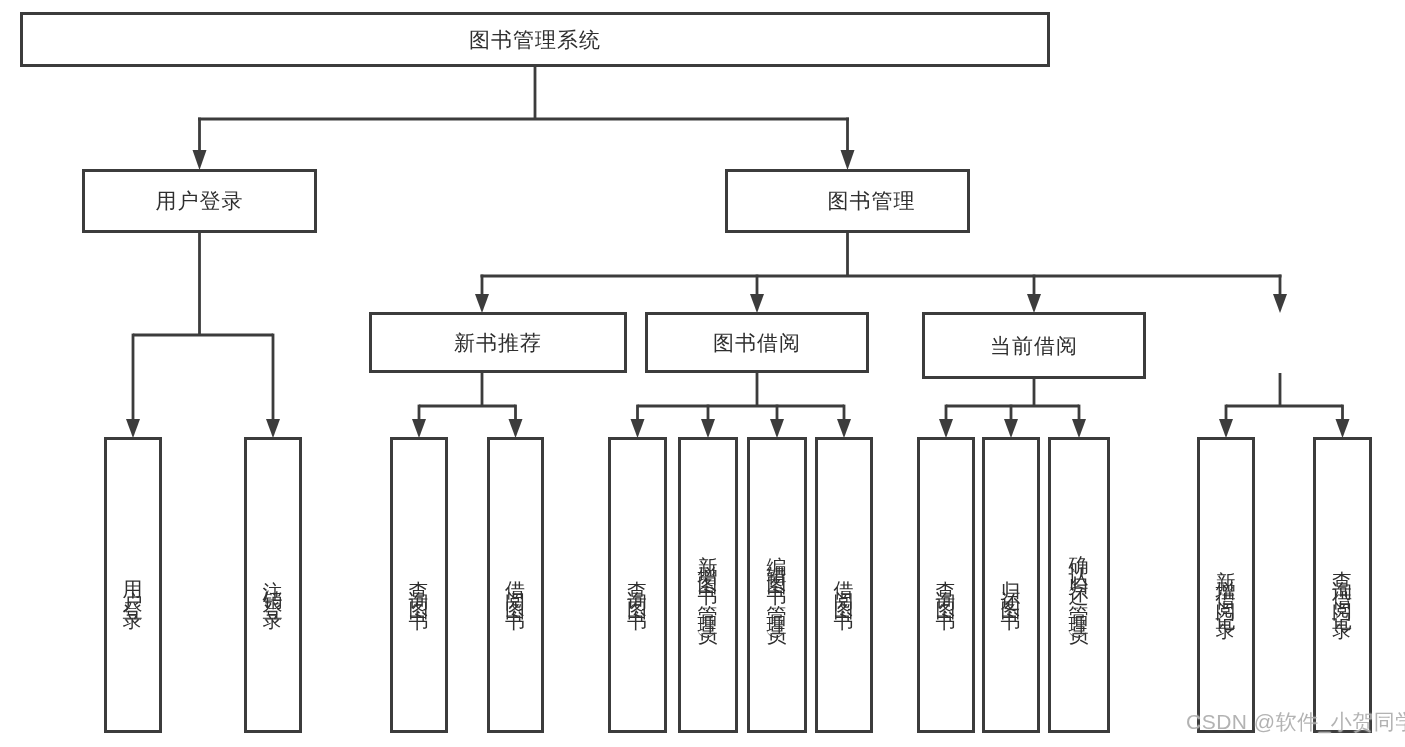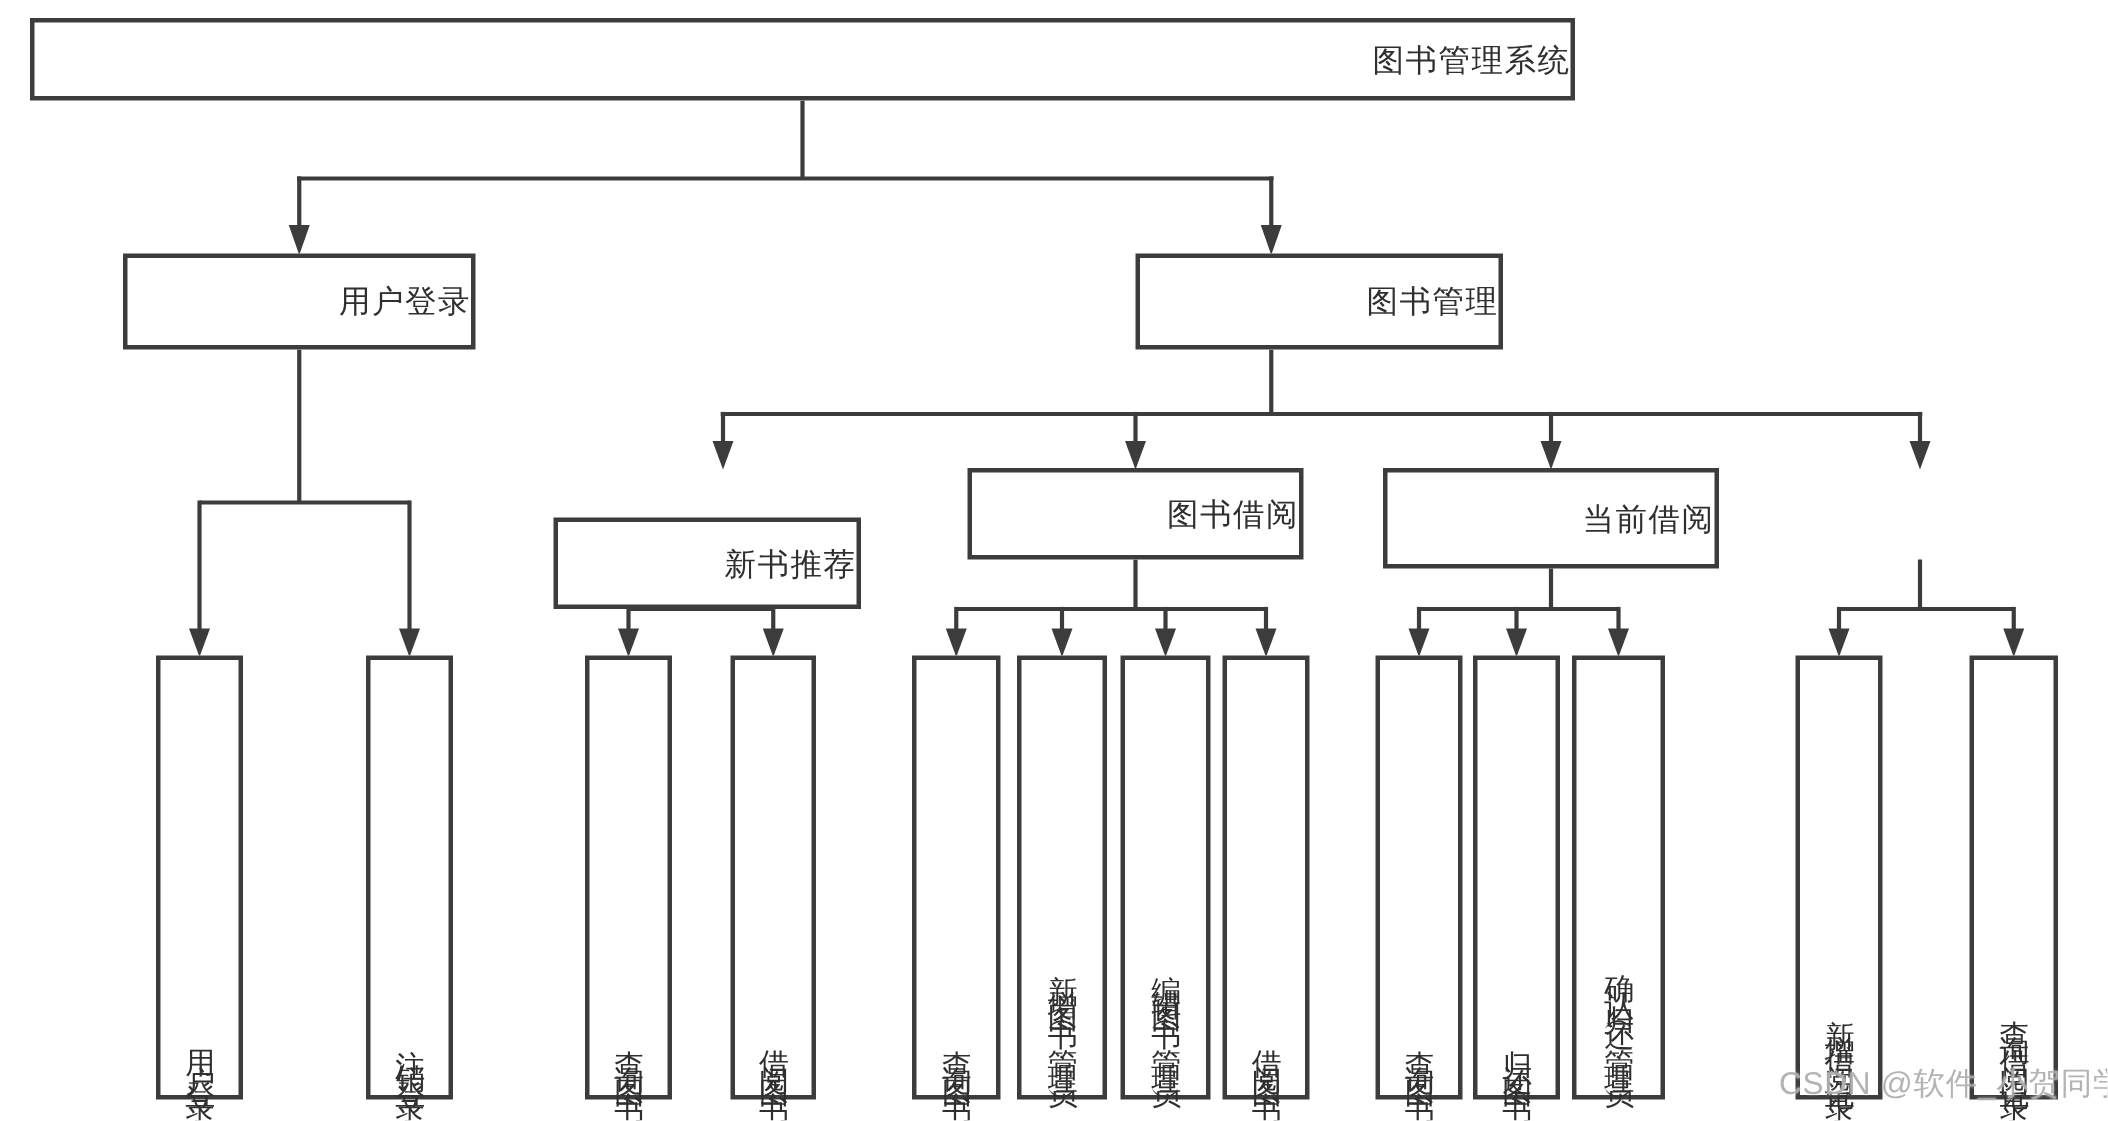--- a/index.html
+++ b/index.html
@@ -17,21 +17,21 @@
     width: 1405px; height: 747px;
     z-index: 1;
   }
   .node {
     position: absolute;
     box-sizing: border-box;
     border: 3px solid #3c3c3c;
     background: #ffffff;
     display: flex;
     align-items: center;
-    justify-content: flex-end;
+    justify-content: center;
     color: #2f2f2f;
     z-index: 2;
   }
   .node.h { font-size: 21px; letter-spacing: 1px; }
   .node.v {
     writing-mode: vertical-rl;
     font-size: 20px;
     letter-spacing: 10px;
     padding: 6px 0;
     line-height: 1;
@@ -122,25 +122,25 @@
     </g>
   </svg>
 
   <div class="node h" style="left:20px; top:12px; width:1030px; height:55px;">
     <span>图书管理系统</span>
   </div>
 
   <div class="node h" style="left:82px; top:169px; width:235px; height:64px;">
     <span>用户登录</span>
   </div>
-  <div class="node h" style="left:757px; top:169px; width:245px; height:64px;padding-left:48px;">
+  <div class="node h" style="left:725px; top:169px; width:245px; height:64px;padding-left:48px;">
     <span>图书管理</span>
   </div>
 
-  <div class="node h" style="left:369px; top:312px; width:205px; height:61px;margin-top:33px;">
+  <div class="node h" style="left:369px; top:312px; width:258px; height:61px;">
     <span>新书推荐</span>
   </div>
   <div class="node h" style="left:645px; top:312px; width:224px; height:61px;">
     <span>图书借阅</span>
   </div>
   <div class="node h" style="left:922px; top:312px; width:224px; height:67px;">
     <span>当前借阅</span>
   </div>
 
   <div class="node v" style="left:104px; top:437px; width:58px; height:296px;">

